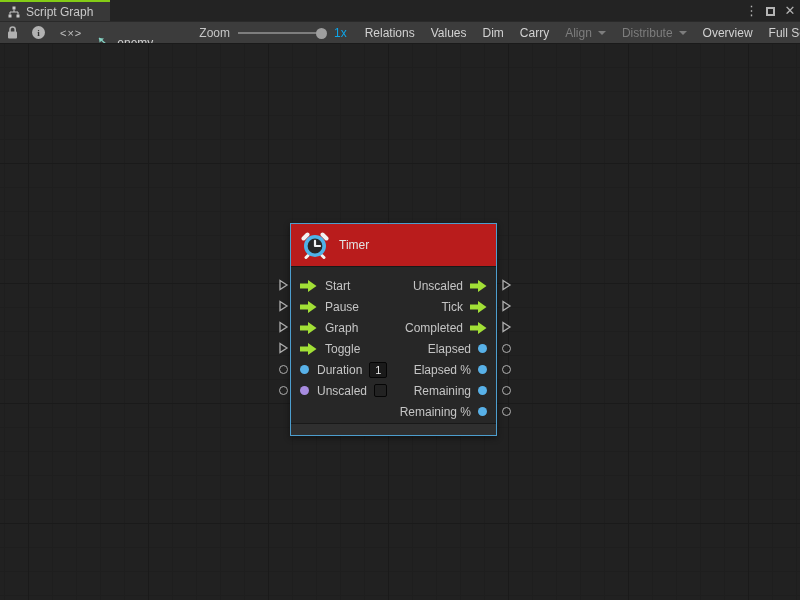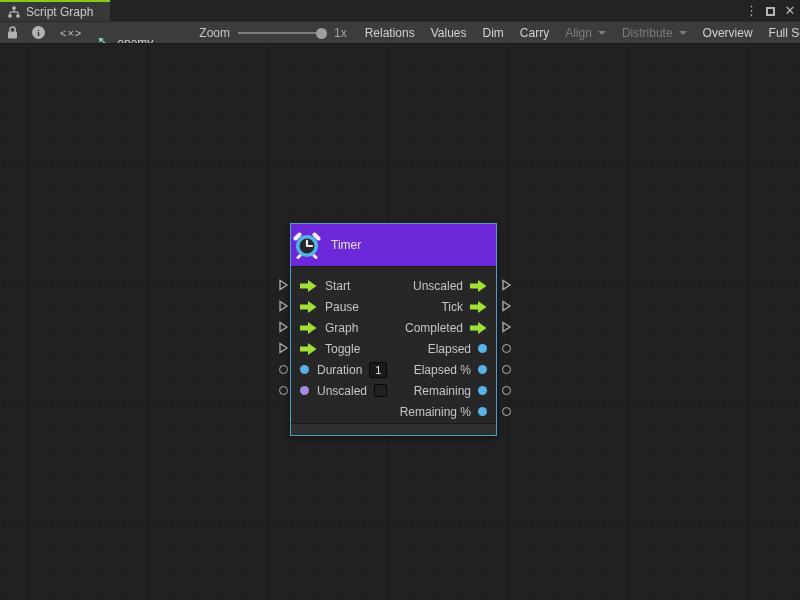--- a/index.html
+++ b/index.html
@@ -45,21 +45,21 @@
 
   
   .node-group { position:absolute; left:277px; top:180px; display:flex; align-items:flex-start; }
   .ext-col { width:12px; display:flex; flex-direction:column; align-items:center; padding-top:56px; }
   .ext-col .pg { height:12px; margin-bottom:9px; display:flex; align-items:center; justify-content:center; }
   .ext-col.right { margin-left:3px; }
   .ext-col.left { margin-right:1px; }
   .ring { width:9px; height:9px; border:1.3px solid #b0b0b0; border-radius:50%; }
 
   .node { width:207px; background:#272727; border:1px solid #4d9ece; box-shadow:0 2px 6px rgba(0,0,0,.45); }
-  .node-header { height:43px; background:#6d28d9; display:flex; align-items:center; gap:10px; padding:0 2px; border-bottom:1px solid #191919; }
+  .node-header { height:43px; background:#b91c1c; display:flex; align-items:center; gap:10px; padding:0 10px; border-bottom:1px solid #191919; }
   .node-title { color:#e2e2e2; font-size:12px; }
   .ports { position:relative; height:156px; background:#272727; }
   .pcol { position:absolute; top:8px; }
   .pcol.left { left:0; }
   .pcol.right { right:0; }
   .prow { height:21px; display:flex; align-items:center; font-size:12px; color:#c5c5c5; }
   .pcol.left .prow { padding-left:9px; }
   .pcol.right .prow { justify-content:flex-end; padding-right:9px; }
   .pcol.left .plabel { margin-left:8px; }
   .pcol.right .plabel { margin-right:7px; }
@@ -116,21 +116,21 @@
         <circle cx="8.2" cy="11.2" r="1.3" fill="#85d2c3"></circle>
       </svg>
       <span>enemy</span>
     </div>
     <div class="zoom-group" style="margin-left:26px;">
       <span style="color:#c6c6c6;">Zoom</span>
       <span class="slider">
         <span class="track"></span>
         <span class="handle"></span>
       </span>
-      <span style="color:#a3a3a3;">1x</span>
+      <span style="color:#0ea5e9;">1x</span>
     </div>
     <div class="spacer"></div>
     <div class="tdiv"></div>
     <div class="tbtn">
         <span>Relations</span>
       </div>
     <div class="tdiv"></div>
     <div class="tbtn">
         <span>Values</span>
       </div>

